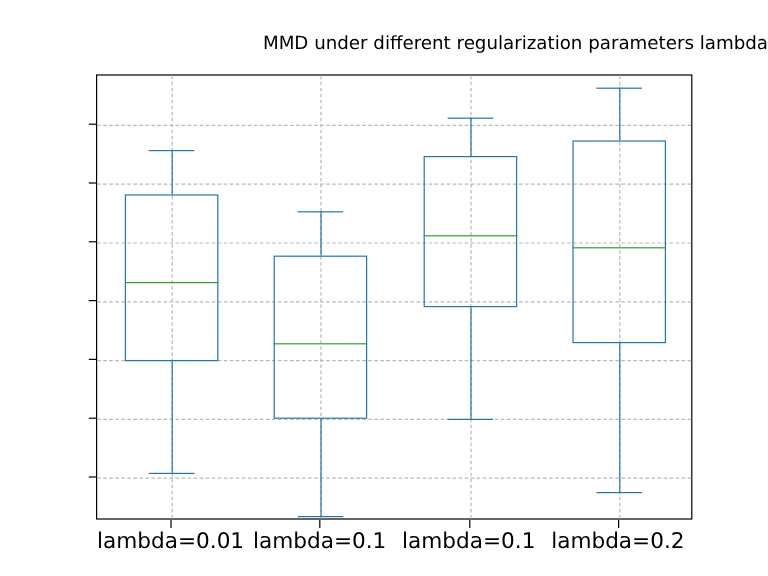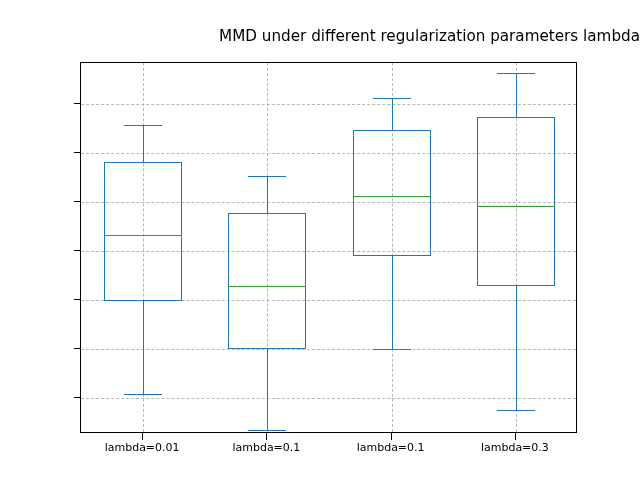--- a/index.html
+++ b/index.html
@@ -66,21 +66,21 @@
     position: absolute;
     left: 73.5px;
     width: 6.5px;
     height: 0;
     border-top: 1.1px solid #000000;
   }
   .xtick-label {
     position: absolute;
     top: 441px;
     text-align: center;
-    font-size: 11px;
+    font-size: 18px;
     color: #000000;
     white-space: nowrap;
     transform: translateX(-50%);
   }
   .xtick-mark {
     position: absolute;
     top: 433px;
     height: 6.5px;
     width: 0;
     border-left: 1.1px solid #000000;
@@ -121,21 +121,21 @@
       <div class="ytick-mark" style="top: 298.892px;"></div>
       <div class="ytick-mark" style="top: 249.947px;"></div>
       <div class="ytick-mark" style="top: 201.003px;"></div>
       <div class="ytick-mark" style="top: 152.058px;"></div>
       <div class="ytick-mark" style="top: 103.113px;"></div>
     </div>
   <div id="x-tick-labels">
       <div class="xtick-label" style="left: 142.125px;">lambda=0.01</div>
       <div class="xtick-label" style="left: 266.375px;">lambda=0.1</div>
       <div class="xtick-label" style="left: 390.625px;">lambda=0.1</div>
-      <div class="xtick-label" style="left: 514.875px;">lambda=0.3</div>
+      <div class="xtick-label" style="left: 514.875px;">lambda=0.2</div>
     </div>
   <div id="x-tick-marks">
       <div class="xtick-mark" style="left: 142.125px;"></div>
       <div class="xtick-mark" style="left: 266.375px;"></div>
       <div class="xtick-mark" style="left: 390.625px;"></div>
       <div class="xtick-mark" style="left: 514.875px;"></div>
     </div>
 
   <div id="axes">
     <div id="plot-inner">

